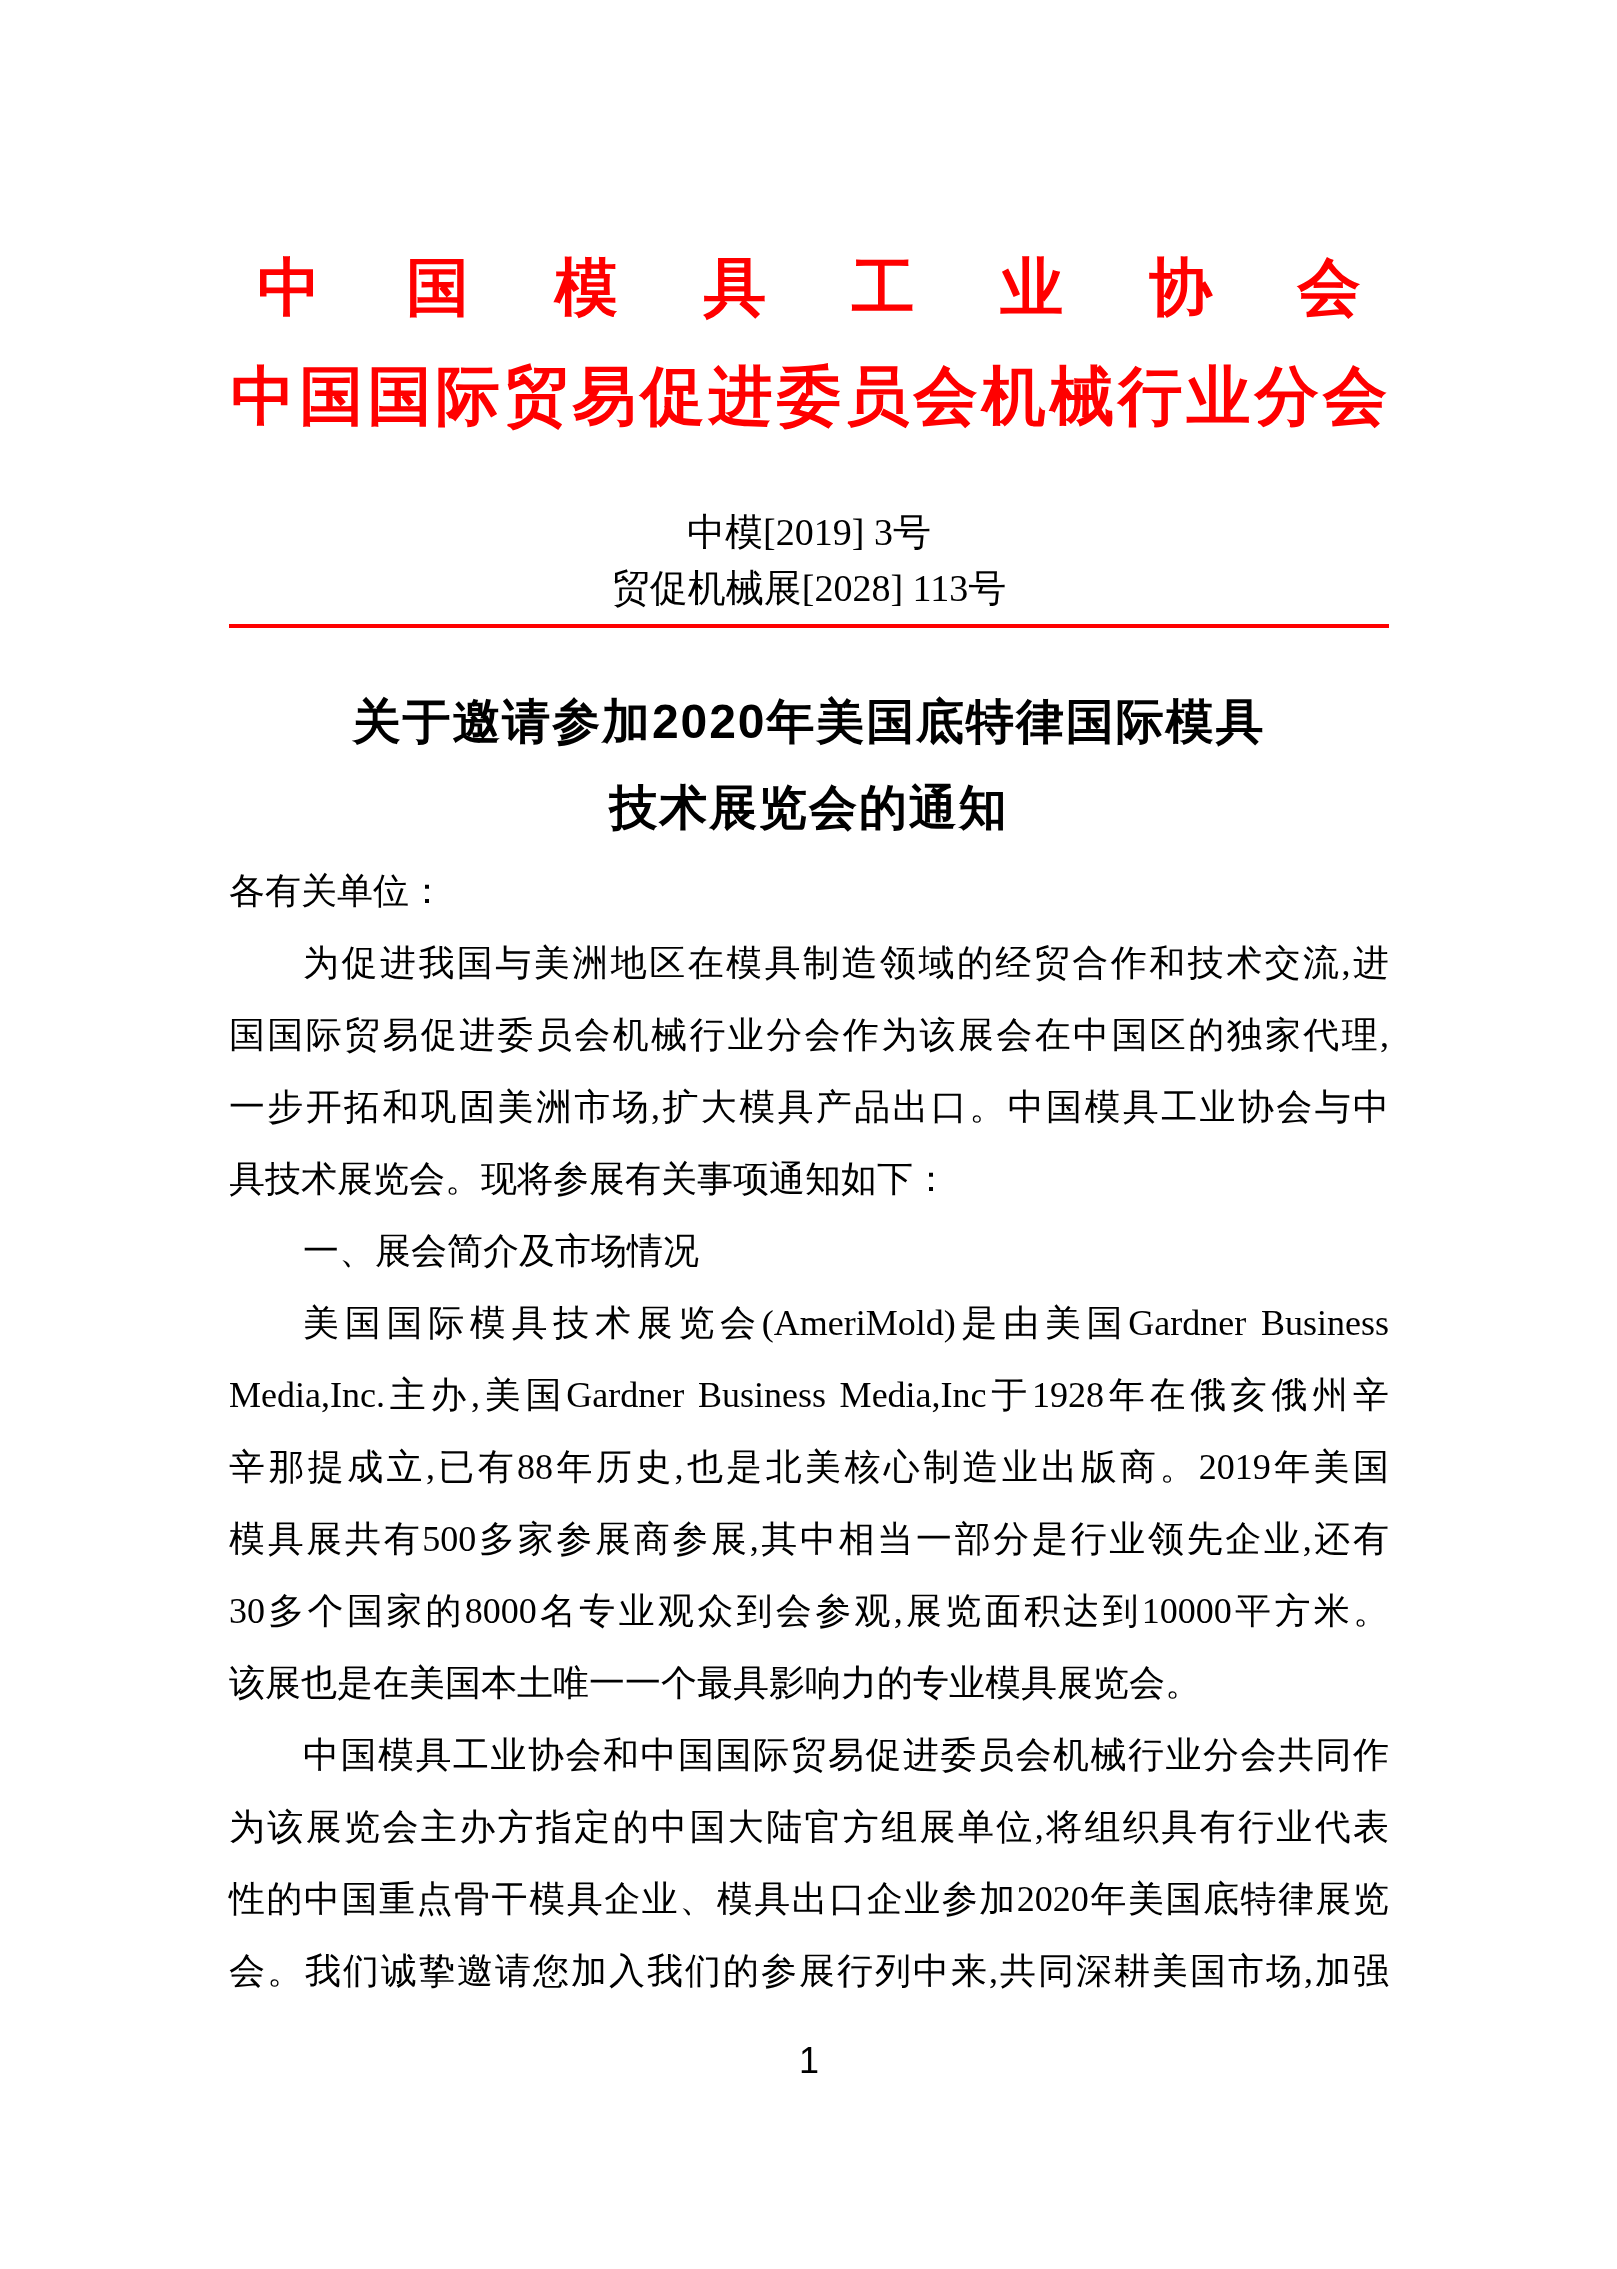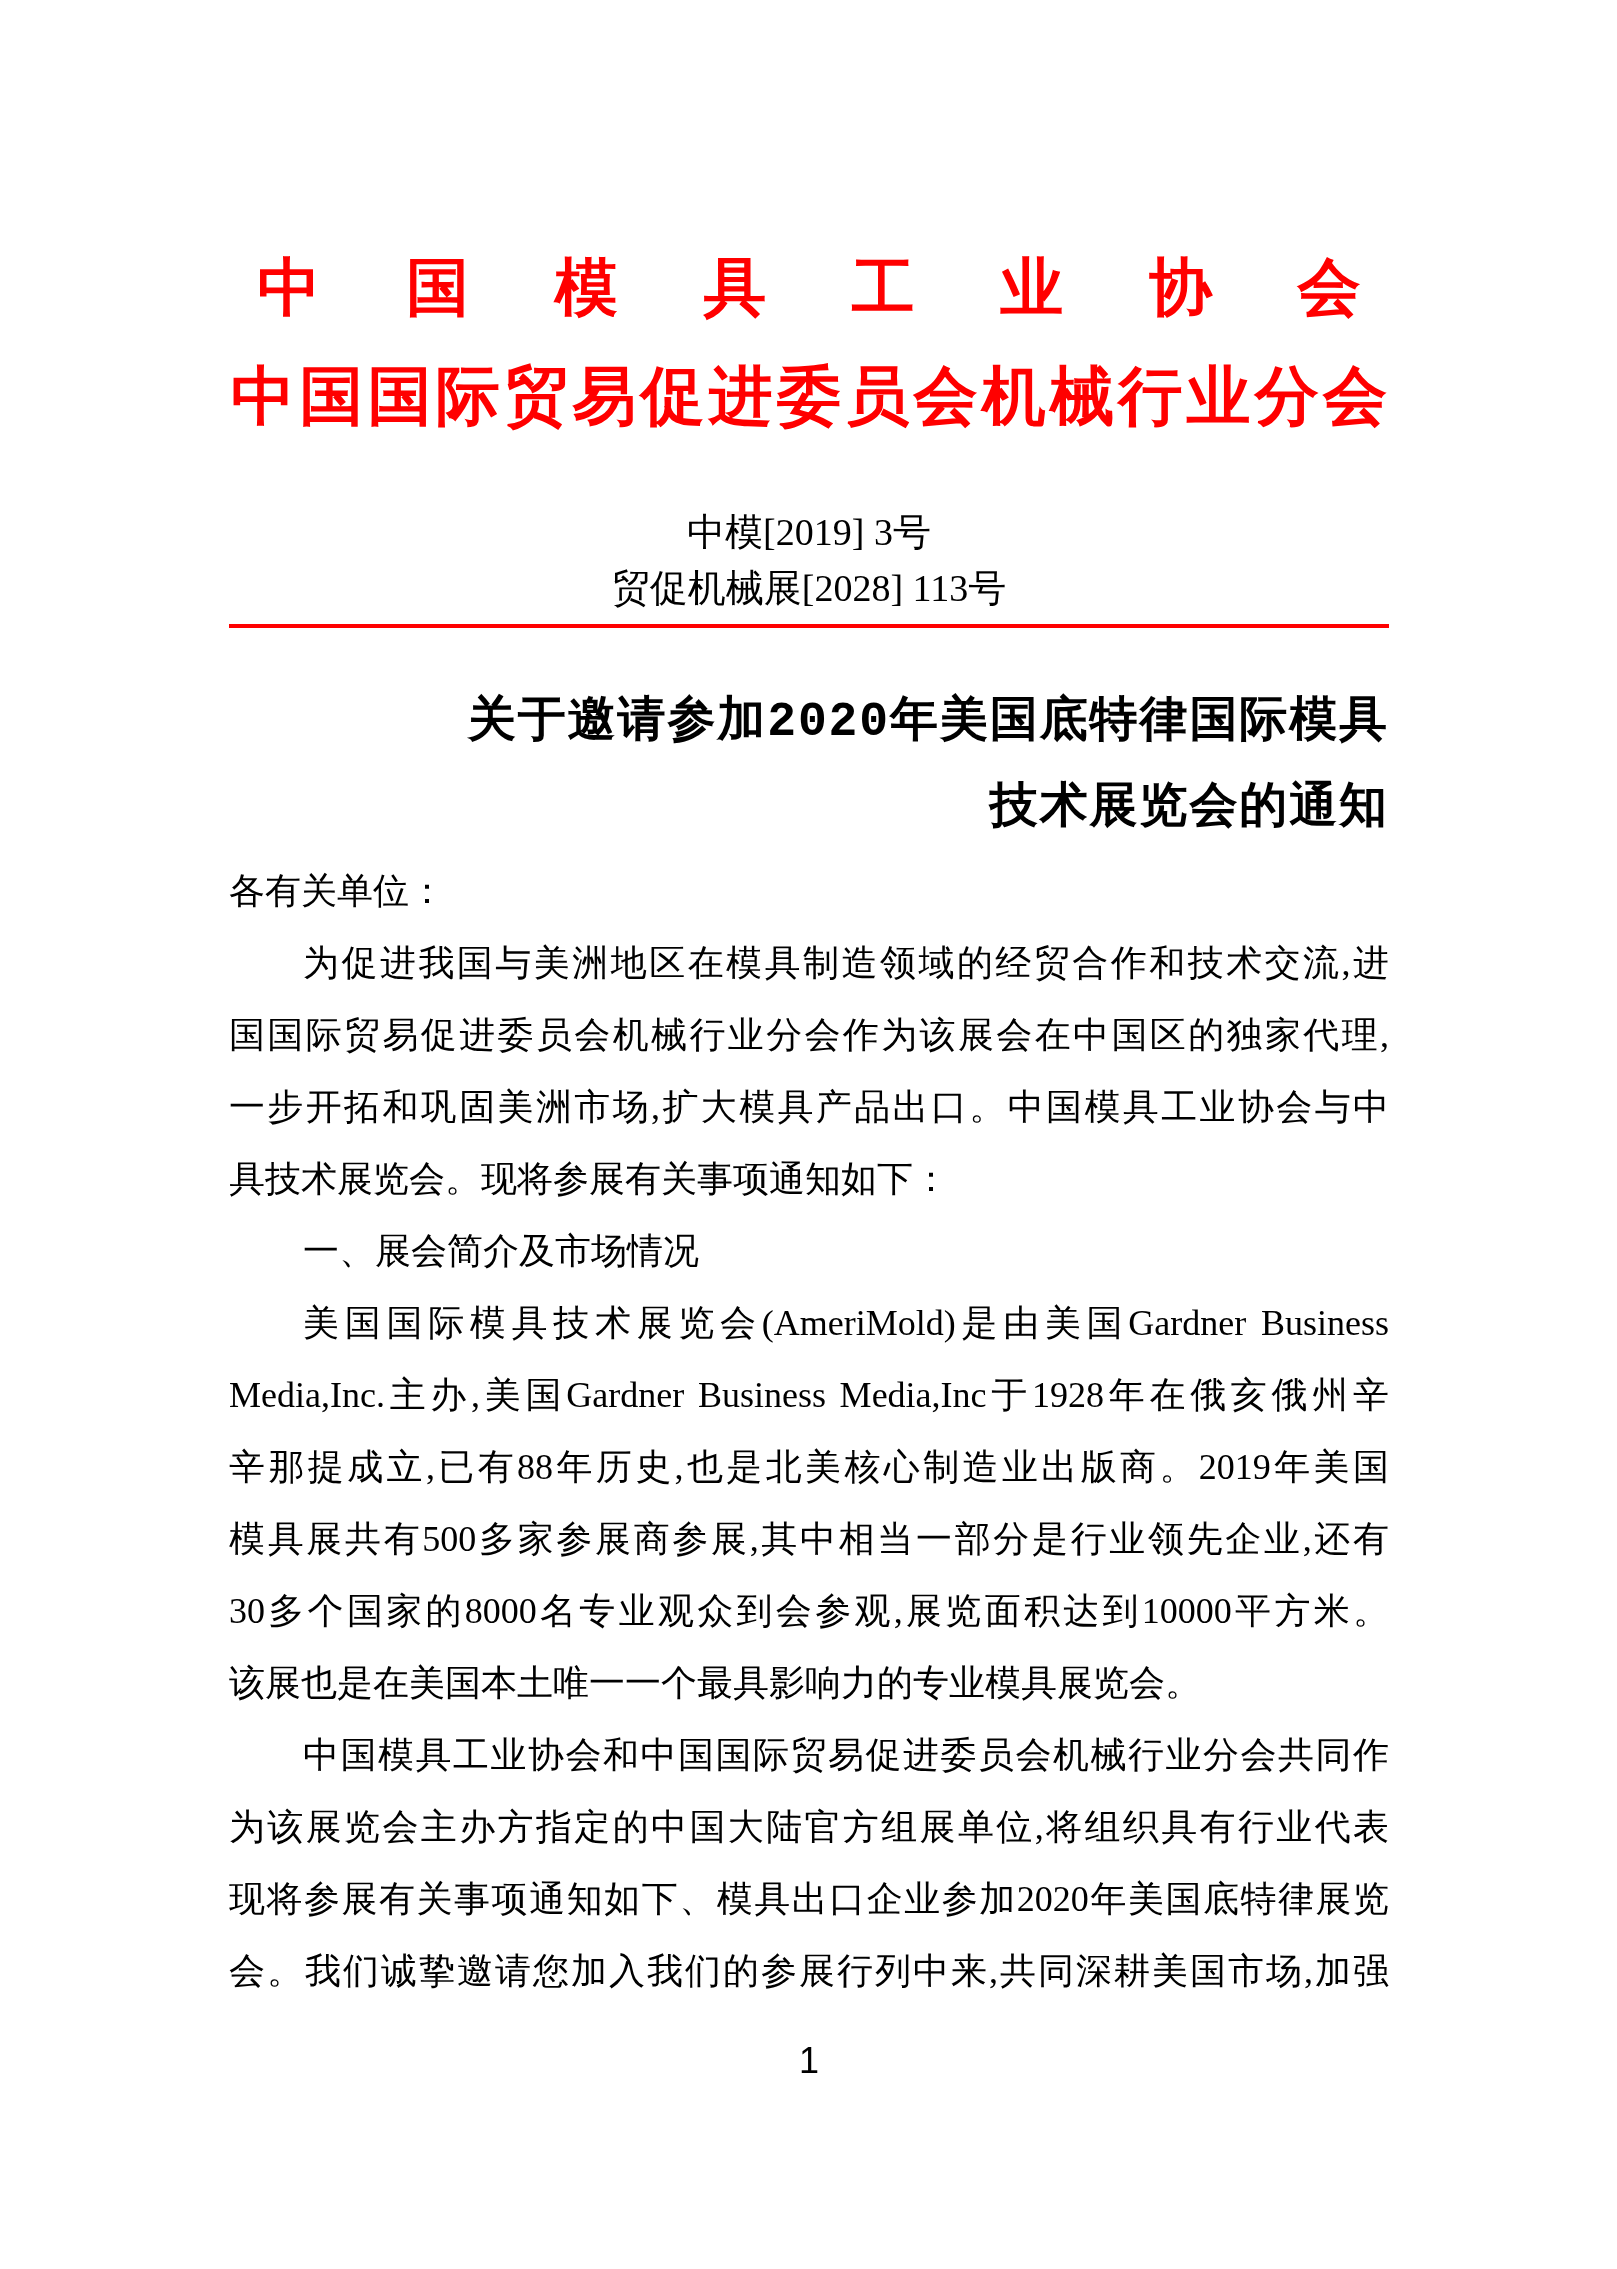--- a/index.html
+++ b/index.html
@@ -29,22 +29,22 @@
 
   
   .doc-numbers{margin-top:69px;text-align:center;font-size:38px;line-height:56px;}
 
   
   .red-rule{margin-top:7.6px;height:4.8px;background:var(--accent,#ff0000);}
 
   
   .doc-title{
     margin-top:51px;
-    text-align:right;
-    font-family:Liberation Mono, monospace;
+    text-align:center;
+    font-family:Liberation Sans, sans-serif;
     font-weight:700;
     font-size:48px;
     line-height:86px;
     letter-spacing:1.9px;
   }
 
   
   .body-text{margin-top:3.8px;font-size:36px;line-height:72px;}
   .block .line{min-height:72px;}
   .block-paragraph .line{
@@ -137,21 +137,21 @@
           <div class="line first">美国国际模具技术展览会(AmeriMold)是由美国Gardner Business</div>
           <div class="line">Media,Inc.主办,美国Gardner Business Media,Inc于1928年在俄亥俄州辛</div>
           <div class="line">辛那提成立,已有88年历史,也是北美核心制造业出版商。2019年美国</div>
           <div class="line">模具展共有500多家参展商参展,其中相当一部分是行业领先企业,还有</div>
           <div class="line">30多个国家的8000名专业观众到会参观,展览面积达到10000平方米。</div>
           <div class="line last">该展也是在美国本土唯一一个最具影响力的专业模具展览会。</div>
         </div>
         <div class="block block-paragraph">
           <div class="line first">中国模具工业协会和中国国际贸易促进委员会机械行业分会共同作</div>
           <div class="line">为该展览会主办方指定的中国大陆官方组展单位,将组织具有行业代表</div>
-          <div class="line">现将参展有关事项通知如下、模具出口企业参加2020年美国底特律展览</div>
+          <div class="line">性的中国重点骨干模具企业、模具出口企业参加2020年美国底特律展览</div>
           <div class="line">会。我们诚挚邀请您加入我们的参展行列中来,共同深耕美国市场,加强</div>
         </div>
       </div>
 
     <div class="page-number">1</div>
 
   </div>
 </div>
 
 

